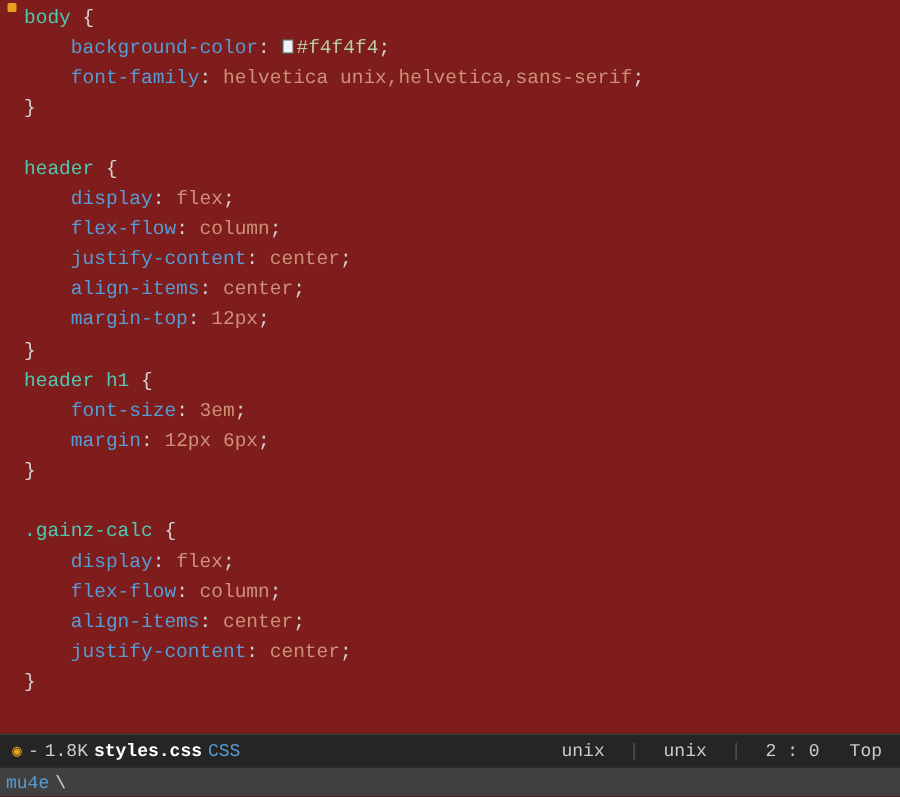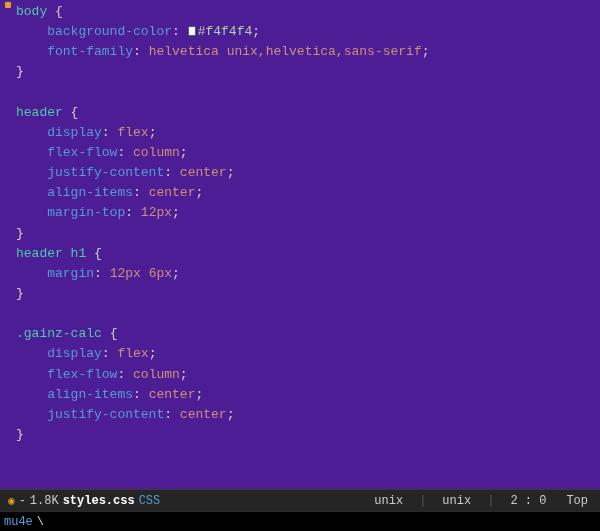--- a/index.html
+++ b/index.html
@@ -15,21 +15,21 @@
       color: #d4d4d4;
       width: 600px;
       height: 531px;
       overflow: hidden;
       display: flex;
       flex-direction: column;
     }
 
     .editor-area {
       flex: 1;
-      background-color: #4c1d95;
+      background-color: #7f1d1d;
       padding: 0;
       overflow: hidden;
       position: relative;
     }
 
     .code-content {
       padding: 2px 0;
       line-height: 1.55;
     }
 
@@ -105,21 +105,21 @@
       color: #cccccc;
       padding: 0 4px;
     }
 
     .status-divider {
       color: #555;
     }
 
     .minibuffer {
       height: 20px;
-      background-color: #000000;
+      background-color: #404040;
       display: flex;
       align-items: center;
       padding: 0 4px;
       font-size: 12px;
       color: #d4d4d4;
       flex-shrink: 0;
       border-top: 1px solid #2a2a2a;
     }
 
     .minibuffer-mode {
@@ -178,20 +178,24 @@
         <div class="line-gutter"></div>
         <span class="line-content"><span style="color:#569cd6">    margin-top</span><span style="color:#d4d4d4">: </span><span style="color:#ce9178">12px</span><span style="color:#d4d4d4">;</span></span>
       </div>
       <div class="line">
         <div class="line-gutter"></div>
         <span class="line-content"><span style="color:#d4d4d4">}</span></span>
       </div>
       <div class="line">
         <div class="line-gutter"></div>
         <span class="line-content"><span style="color:#4ec9b0">header h1 </span><span style="color:#d4d4d4">{</span></span>
+      </div>
+      <div class="line">
+        <div class="line-gutter"></div>
+        <span class="line-content"><span style="color:#569cd6">    font-size</span><span style="color:#d4d4d4">: </span><span style="color:#ce9178">3em</span><span style="color:#d4d4d4">;</span></span>
       </div>
       <div class="line">
         <div class="line-gutter"></div>
         <span class="line-content"><span style="color:#569cd6">    margin</span><span style="color:#d4d4d4">: </span><span style="color:#ce9178">12px 6px</span><span style="color:#d4d4d4">;</span></span>
       </div>
       <div class="line">
         <div class="line-gutter"></div>
         <span class="line-content"><span style="color:#d4d4d4">}</span></span>
       </div>
       <div class="line">

